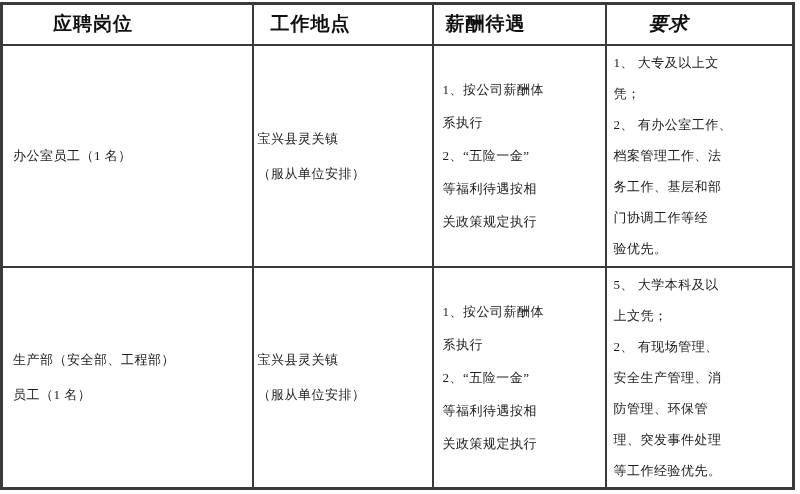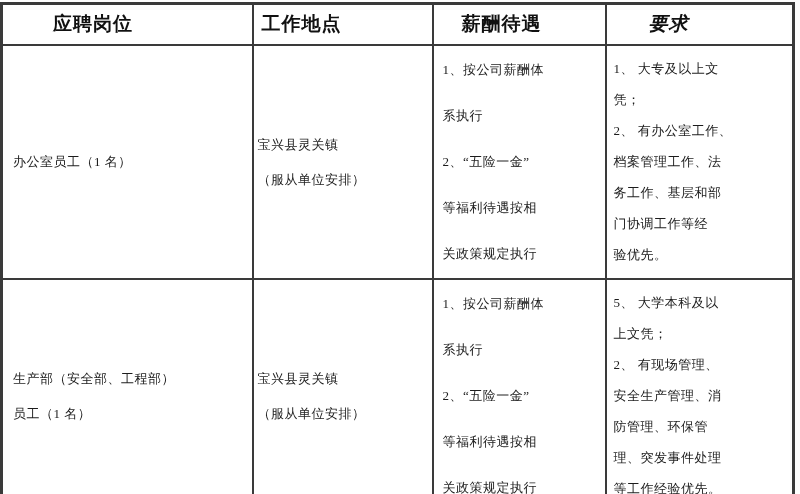--- a/index.html
+++ b/index.html
@@ -35,31 +35,31 @@
     font-family: "Liberation Sans", sans-serif;
     font-weight: bold;
     font-size: 19px;
     text-align: left;
     letter-spacing: 1px;
     color: #111111;
   }
   tr.header-row { height: 41px; }
   tr.body-row   { height: 222px; }
   th.h-position { padding-left: 50px; }
-  th.h-location { padding-left: 8px; }
-  th.h-salary   { padding-left: 28px; }
+  th.h-location { padding-left: 17px; }
+  th.h-salary   { padding-left: 12px; }
   th.h-require  { padding-left: 42px; font-style: italic; }
   .doc-table td {
     font-size: 13px;
     white-space: pre-line;
     letter-spacing: 0.5px;
   }
   td.c-position { padding-left: 10px; padding-right: 4px;  line-height: 35px; }
   td.c-location { padding-left: 4px; padding-right: 4px;  line-height: 35px; }
-  td.c-salary   { padding-left: 9px;  padding-right: 6px;  line-height: 46px; }
+  td.c-salary   { padding-left: 9px;  padding-right: 6px;  line-height: 33px; }
   td.c-require  { padding-left: 7px;  padding-right: 3px;  line-height: 31px; }
 </style>
 </head>
 <body>
 
 <div class="page">
   <table class="doc-table">
     <colgroup>
       <col style="width:251px">
       <col style="width:180px">

